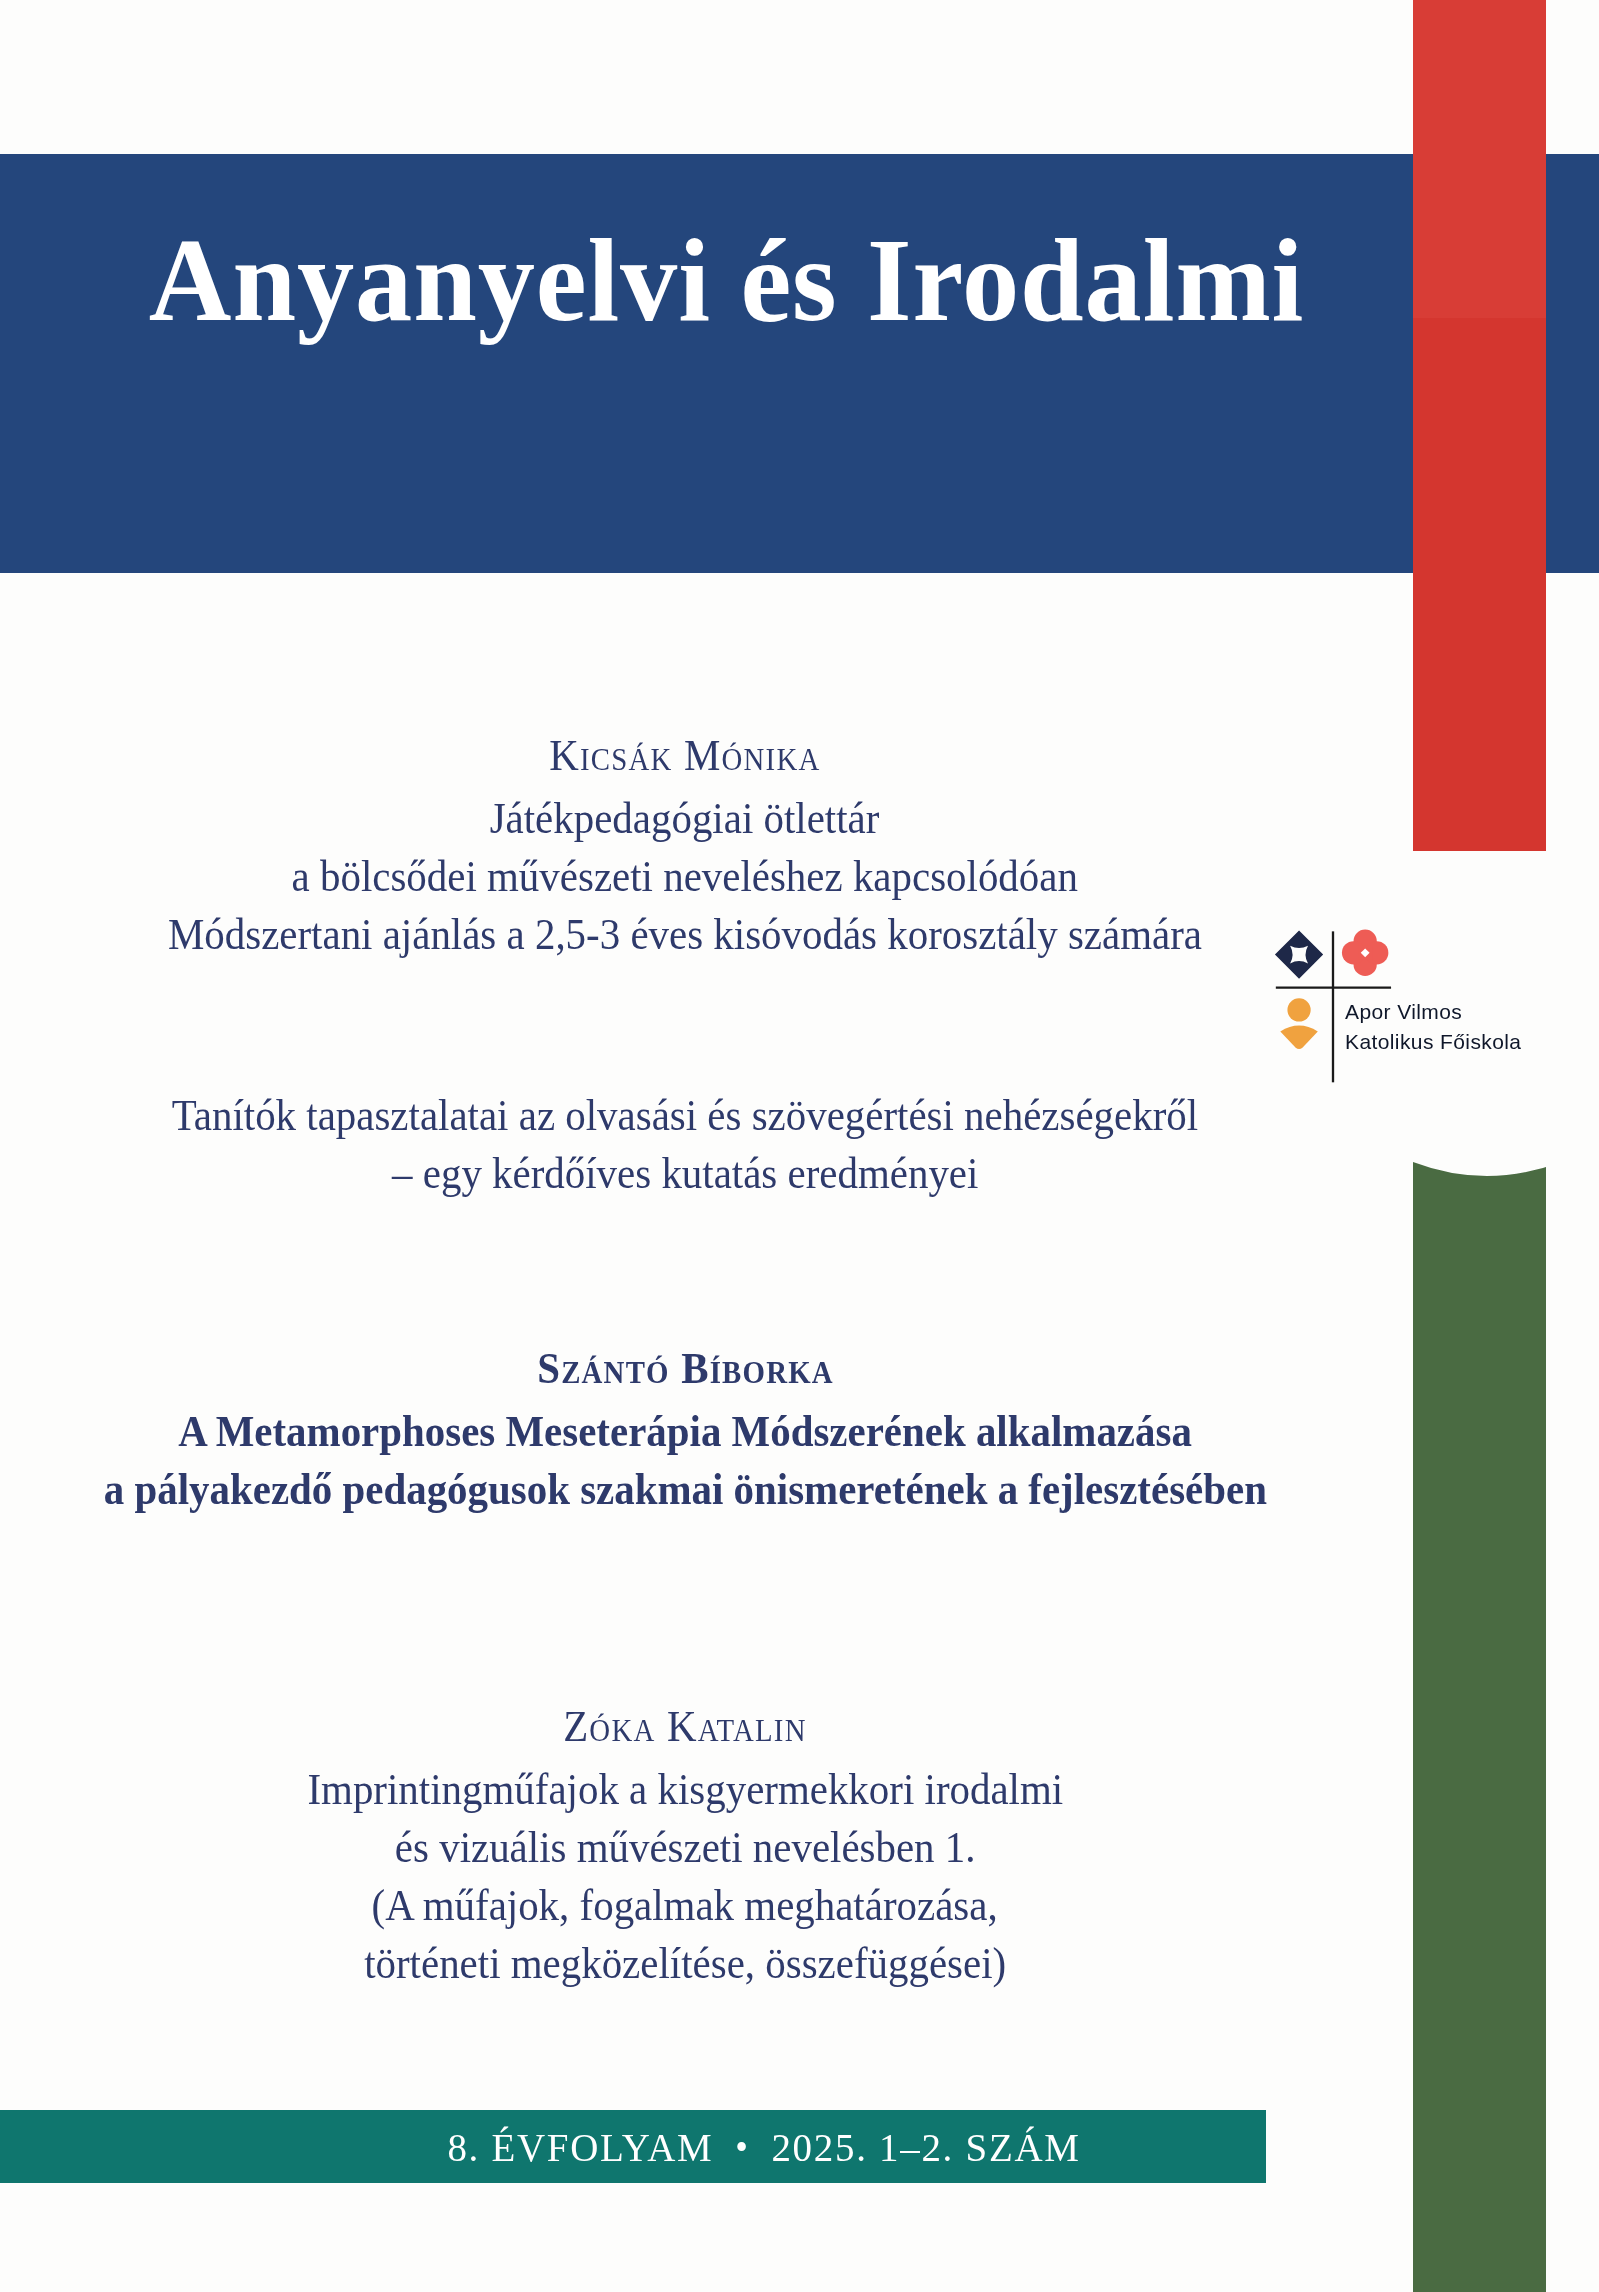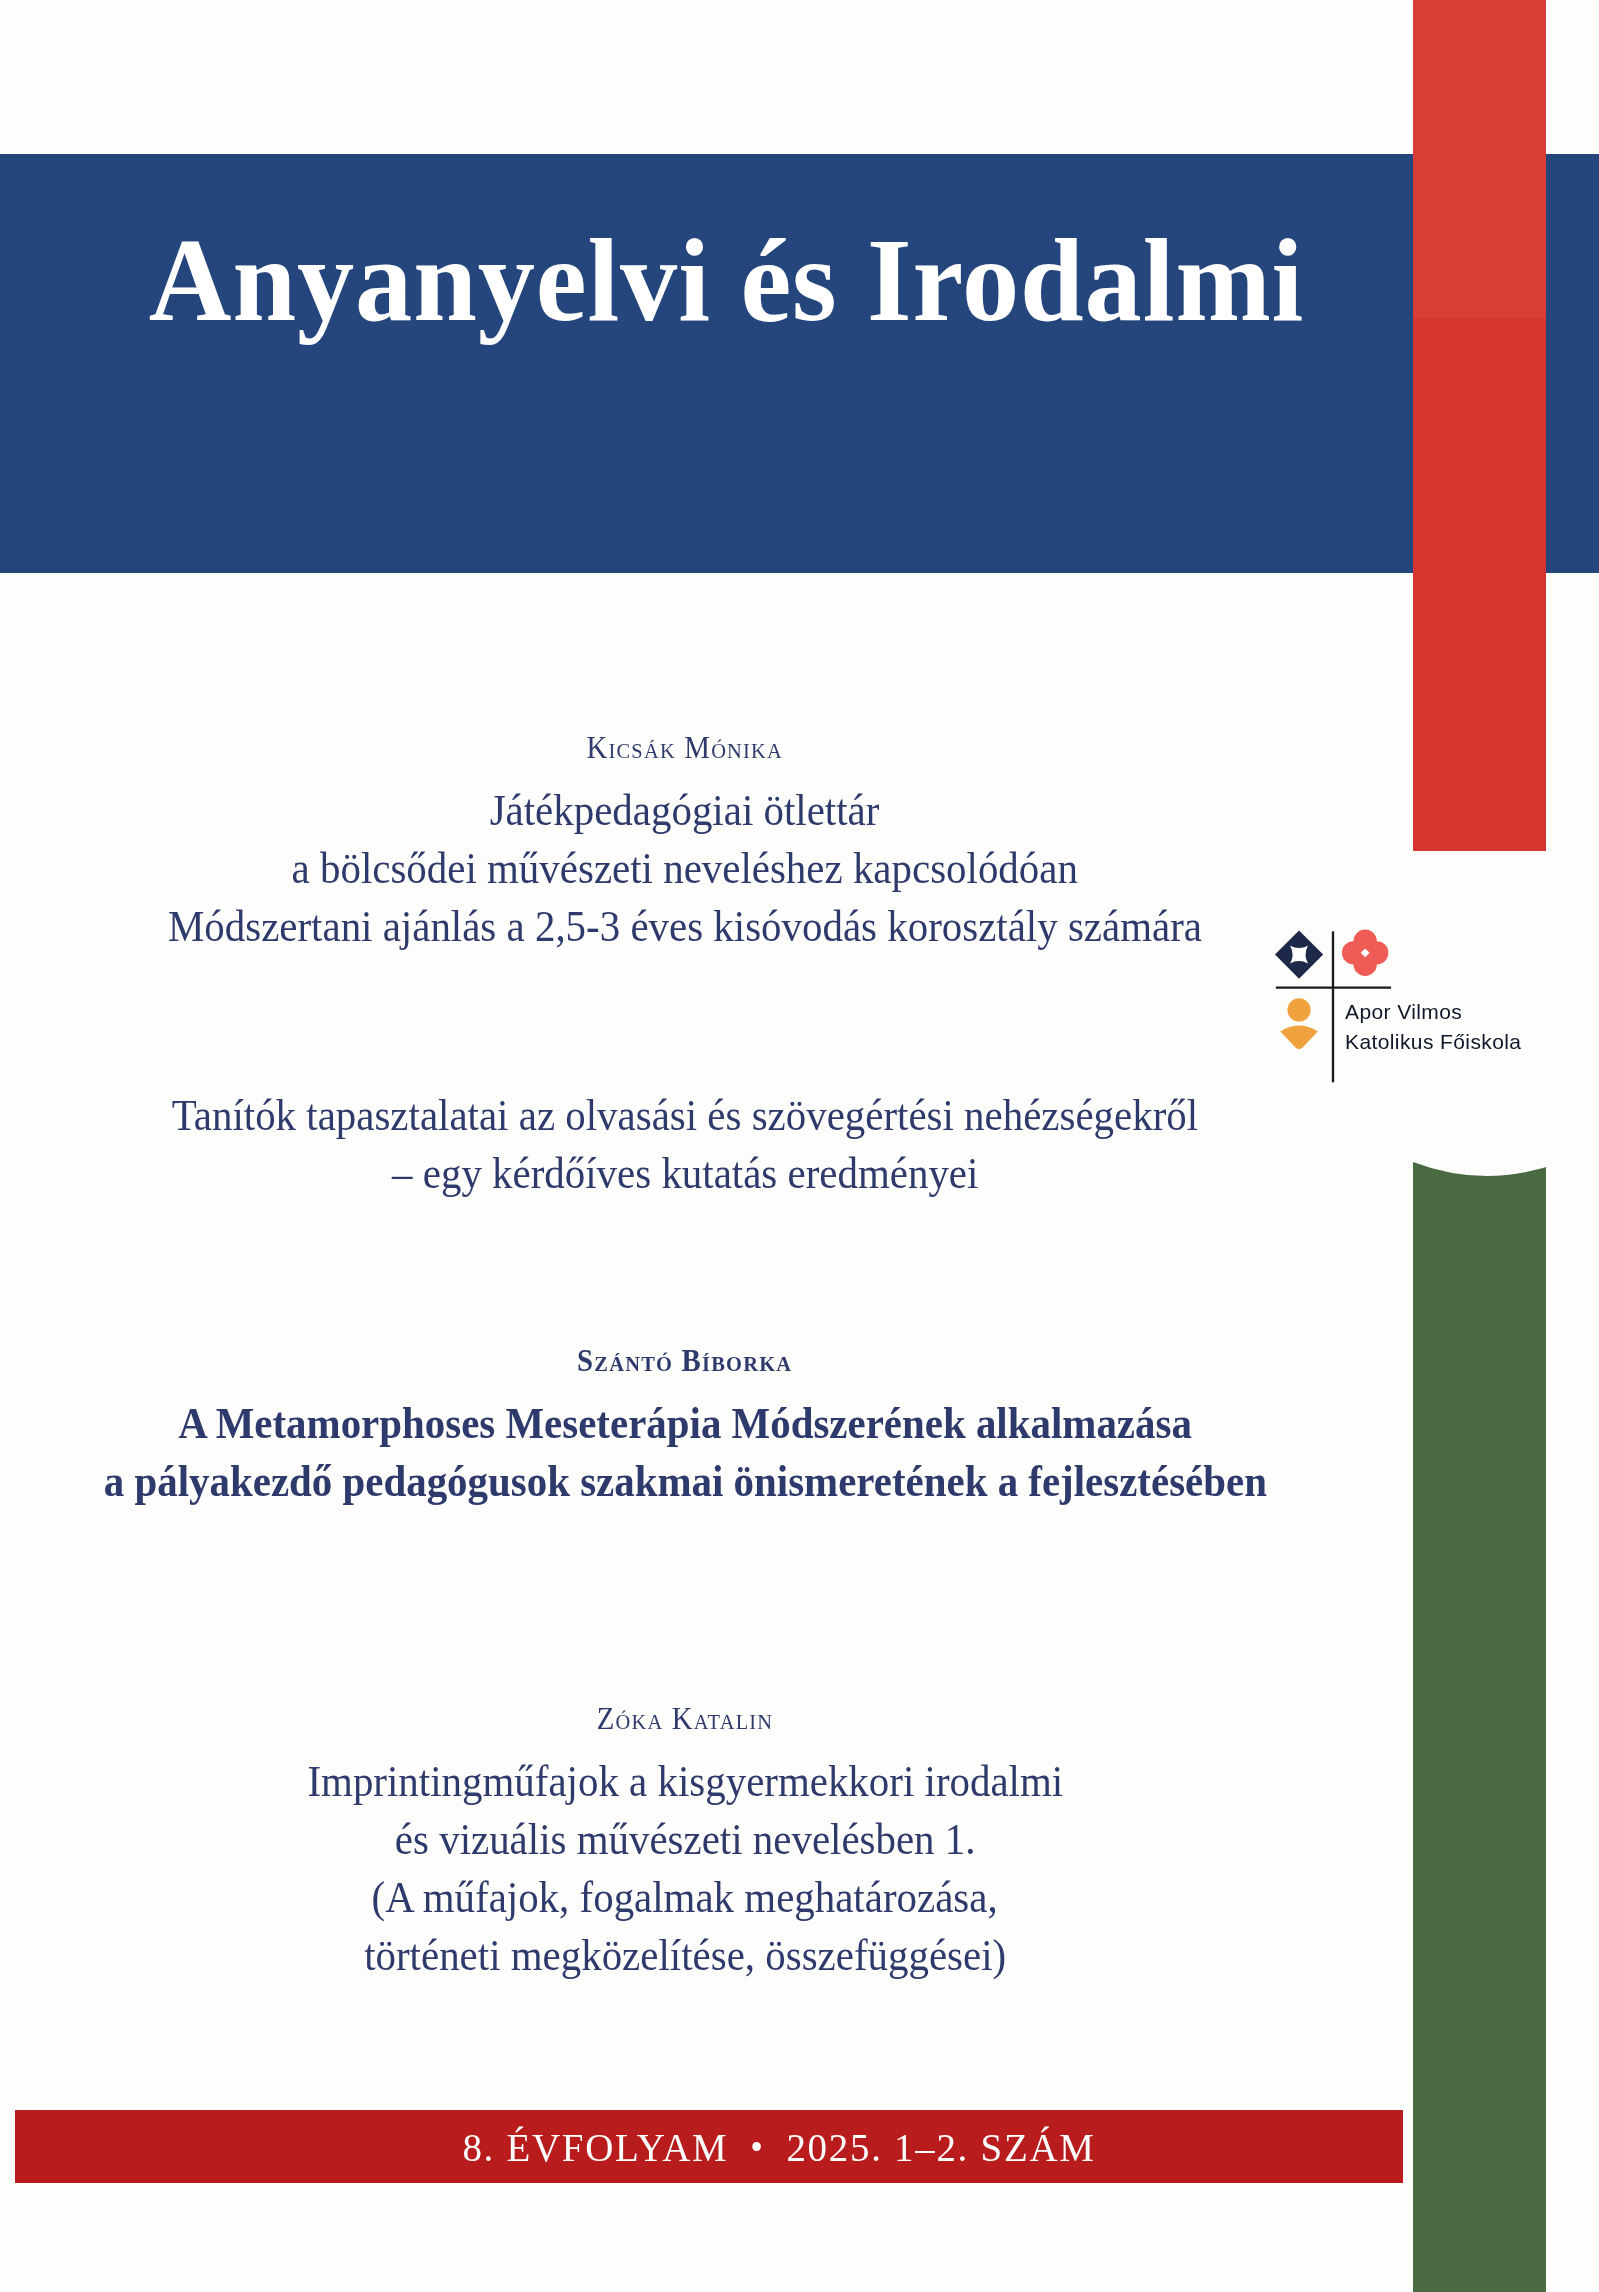--- a/index.html
+++ b/index.html
@@ -31,42 +31,42 @@
     position:absolute; left:1413px; top:1162px; width:133px; height:1130px; z-index:3;
     background:#4a6b42;
     clip-path:path("M0 0 Q74 28 148 0 V1262 H0 Z");
   }
   
   .block {
     position:absolute; left:0; width:1370px; text-align:center;
     color:#2e3a6b; z-index:2;
   }
   .block .author {
-    margin:4px 0 9px 0; font-variant:small-caps; font-size:31px; line-height:50px;
+    margin:12px 0 9px 0; font-variant:small-caps; font-size:44px; line-height:50px;
     letter-spacing:1.3px;
   }
   .block .line { margin:0; font-size:44px; line-height:58px; }
   .block .cond { display:inline-block; transform:scaleX(0.93); transform-origin:50% 50%; white-space:nowrap; }
   #block-1 { top:719px; }
   #block-2 { top:1087px; }
   #block-3 { top:1332px;font-weight:bold; }
   #block-4 { top:1690px; }
   
   .logo { position:absolute; left:1272px; top:926px; width:322px; height:161px; z-index:4; }
   .logo svg { position:absolute; left:0; top:0; }
   .logo-text {
     position:absolute; left:73px; top:71px;
     font-family:"Liberation Sans","DejaVu Sans",sans-serif;
     font-size:21px; line-height:30px; font-weight:500; color:#0f172a;
     letter-spacing:0.4px; white-space:nowrap;
   }
   
   .footer-bar {
-    position:absolute; left:15px; top:2110px; width:1388px; height:73px;
-    background:#b91c1c; z-index:2;
+    position:absolute; left:0; top:2110px; width:1266px; height:73px;
+    background:#0f766e; z-index:2;
   }
   .footer-inner {
     position:absolute; left:0; top:0; width:1528px; height:73px;
     display:flex; align-items:center; justify-content:center;
     color:#ffffff; font-size:41px; letter-spacing:1.8px;
     transform:scaleX(0.95); transform-origin:50% 50%;
   }
   .footer-inner .sep { font-size:38px; margin:0 23px; position:relative; top:0.9px; }
 </style>
 </head>

